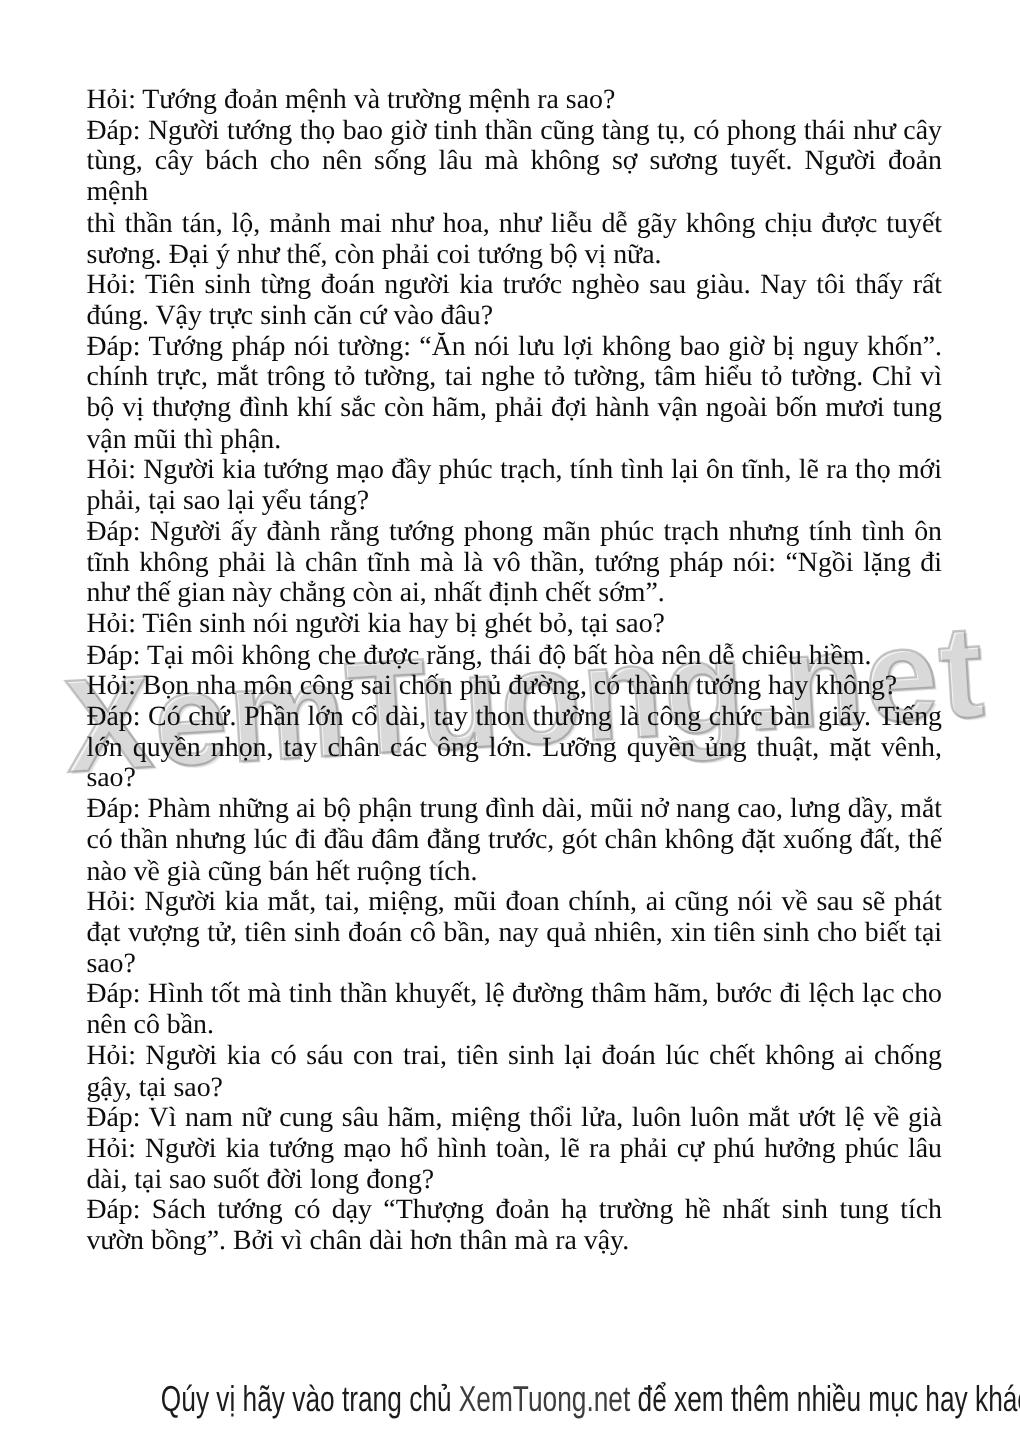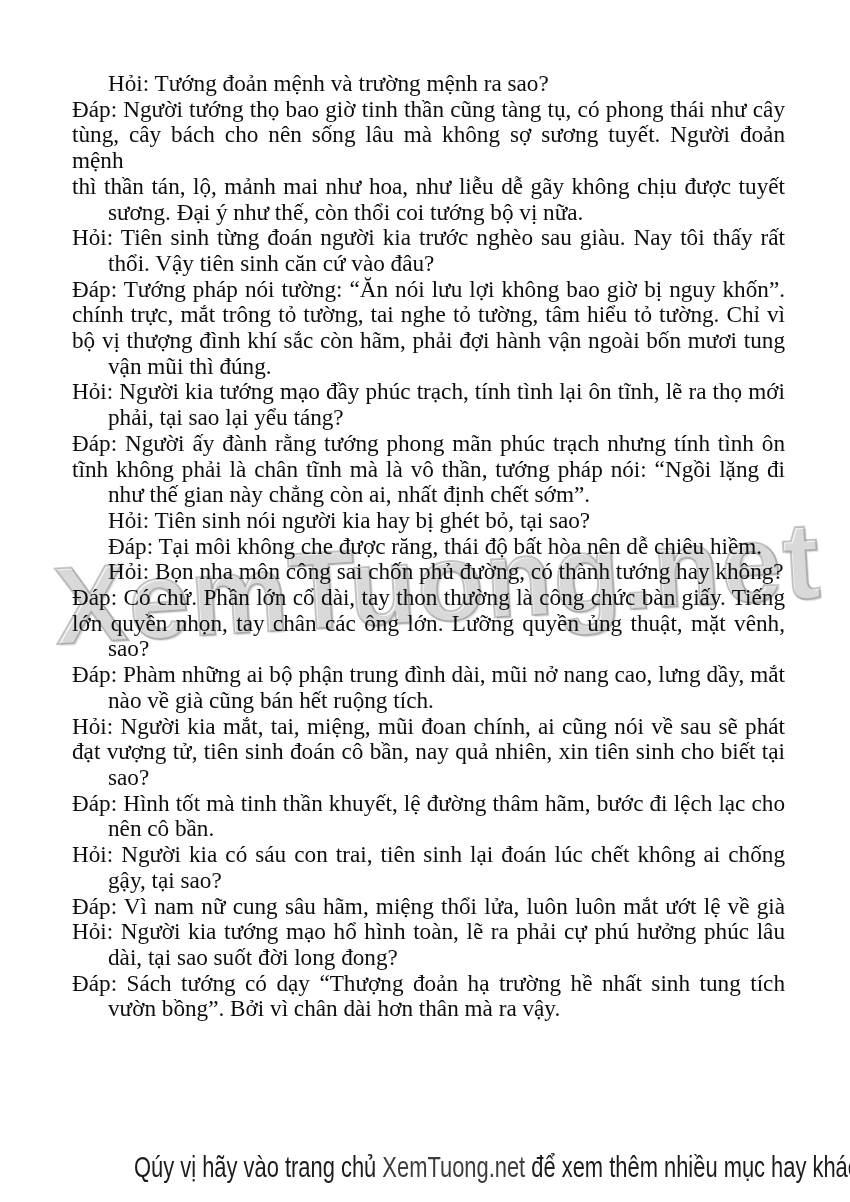--- a/index.html
+++ b/index.html
@@ -49,21 +49,21 @@
   .qa-block { margin: 0; }
   .line {
     font-size: 23.2px;
     line-height: 25.7px;
     text-align: justify;
     text-align-last: justify;
     text-justify: inter-word;
     overflow: hidden;
     white-space: normal;
   }
-  .line.last { text-align-last: left; margin-left: 36px; }
+  .line.last { text-align-last: left; }
   
   .footer {
     position: absolute;
     left: 0;
     top: 1150px;
     width: 850px;
     text-align: center;
     z-index: 2;
     font-family: "Liberation Sans", sans-serif;
     font-size: 30px;
@@ -85,31 +85,31 @@
   <div class="watermark">XemTuong.net</div>
 
   <div class="text-body">
       <div class="qa-block">
         <div class="line last">Hỏi: Tướng đoản mệnh và trường mệnh ra sao?</div>
       </div>
       <div class="qa-block">
         <div class="line">Đáp: Người tướng thọ bao giờ tinh thần cũng tàng tụ, có phong thái như cây</div>
         <div class="line">tùng, cây bách cho nên sống lâu mà không sợ sương tuyết. Người đoản mệnh</div>
         <div class="line">thì thần tán, lộ, mảnh mai như hoa, như liễu dễ gãy không chịu được tuyết</div>
-        <div class="line last">sương. Đại ý như thế, còn thổi coi tướng bộ vị nữa.</div>
+        <div class="line last">sương. Đại ý như thế, còn phải coi tướng bộ vị nữa.</div>
       </div>
       <div class="qa-block">
         <div class="line">Hỏi: Tiên sinh từng đoán người kia trước nghèo sau giàu. Nay tôi thấy rất</div>
-        <div class="line last">thổi. Vậy tiên sinh căn cứ vào đâu?</div>
+        <div class="line last">đúng. Vậy trực sinh căn cứ vào đâu?</div>
       </div>
       <div class="qa-block">
         <div class="line">Đáp: Tướng pháp nói tường: “Ăn nói lưu lợi không bao giờ bị nguy khốn”.</div>
         <div class="line">chính trực, mắt trông tỏ tường, tai nghe tỏ tường, tâm hiểu tỏ tường. Chỉ vì</div>
         <div class="line">bộ vị thượng đình khí sắc còn hãm, phải đợi hành vận ngoài bốn mươi tung</div>
-        <div class="line last">vận mũi thì đúng.</div>
+        <div class="line last">vận mũi thì phận.</div>
       </div>
       <div class="qa-block">
         <div class="line">Hỏi: Người kia tướng mạo đầy phúc trạch, tính tình lại ôn tĩnh, lẽ ra thọ mới</div>
         <div class="line last">phải, tại sao lại yểu táng?</div>
       </div>
       <div class="qa-block">
         <div class="line">Đáp: Người ấy đành rằng tướng phong mãn phúc trạch nhưng tính tình ôn</div>
         <div class="line">tĩnh không phải là chân tĩnh mà là vô thần, tướng pháp nói: “Ngồi lặng đi</div>
         <div class="line last">như thế gian này chẳng còn ai, nhất định chết sớm”.</div>
       </div>
@@ -124,20 +124,21 @@
       </div>
       <div class="qa-block">
         <div class="line">Đáp: Có chứ. Phần lớn cổ dài, tay thon thường là công chức bàn giấy. Tiếng</div>
         <div class="line">lớn quyền nhọn, tay chân các ông lớn. Lưỡng quyền ủng thuật, mặt vênh,</div>
       </div>
       <div class="qa-block">
         <div class="line last">sao?</div>
       </div>
       <div class="qa-block">
         <div class="line">Đáp: Phàm những ai bộ phận trung đình dài, mũi nở nang cao, lưng dầy, mắt</div>
+        <div class="line">có thần nhưng lúc đi đầu đâm đằng trước, gót chân không đặt xuống đất, thế</div>
         <div class="line last">nào về già cũng bán hết ruộng tích.</div>
       </div>
       <div class="qa-block">
         <div class="line">Hỏi: Người kia mắt, tai, miệng, mũi đoan chính, ai cũng nói về sau sẽ phát</div>
         <div class="line">đạt vượng tử, tiên sinh đoán cô bần, nay quả nhiên, xin tiên sinh cho biết tại</div>
         <div class="line last">sao?</div>
       </div>
       <div class="qa-block">
         <div class="line">Đáp: Hình tốt mà tinh thần khuyết, lệ đường thâm hãm, bước đi lệch lạc cho</div>
         <div class="line last">nên cô bần.</div>

